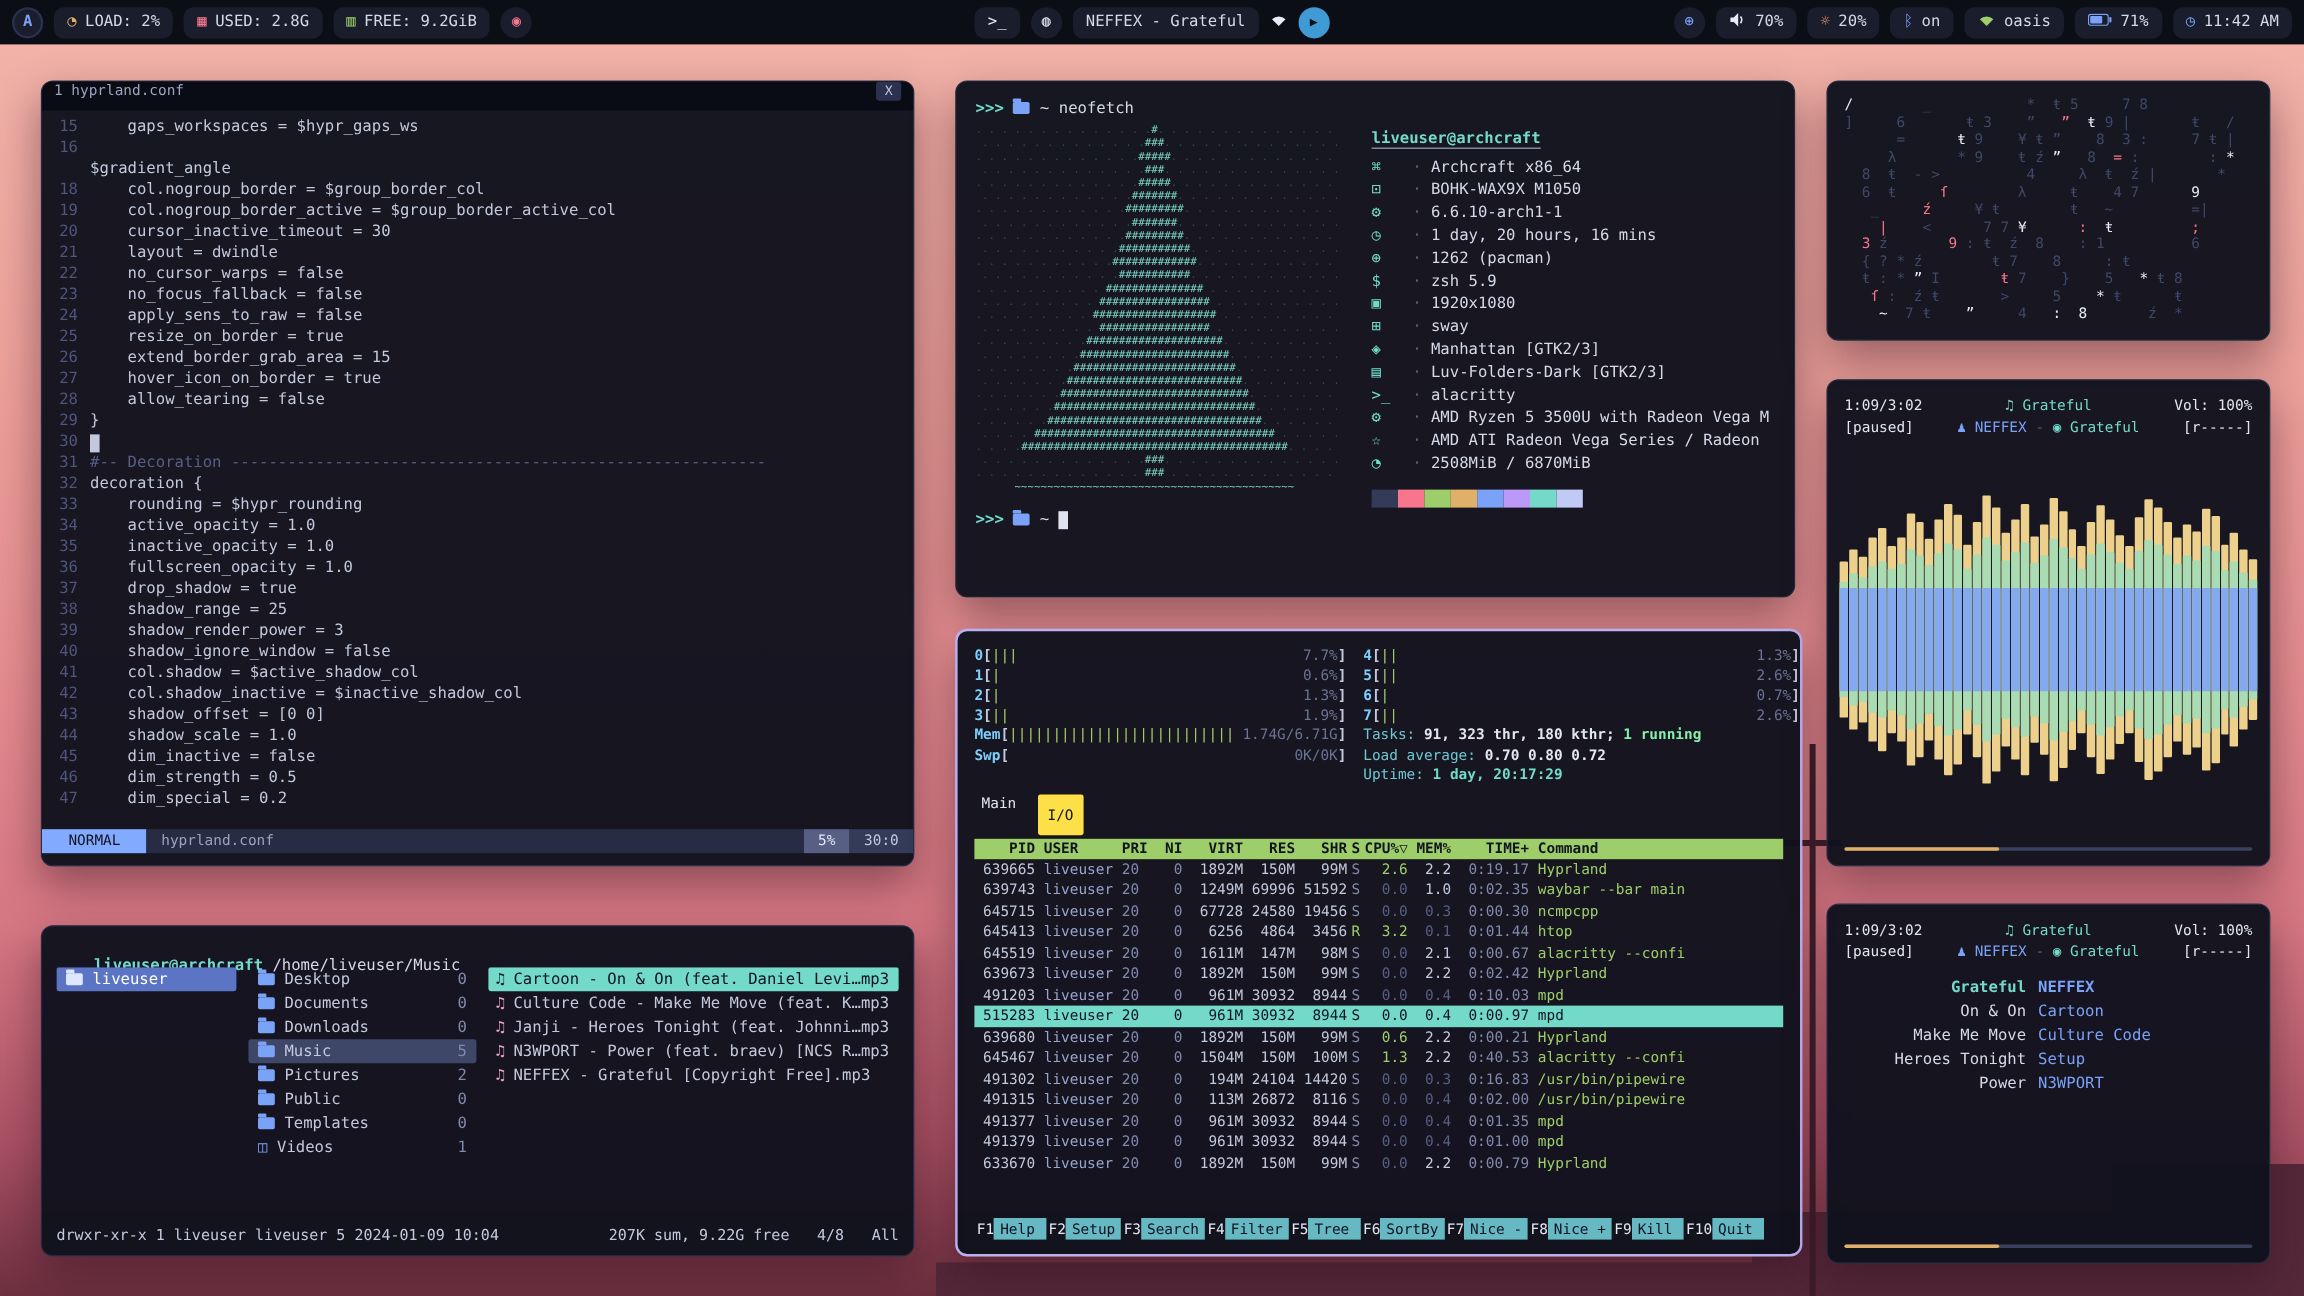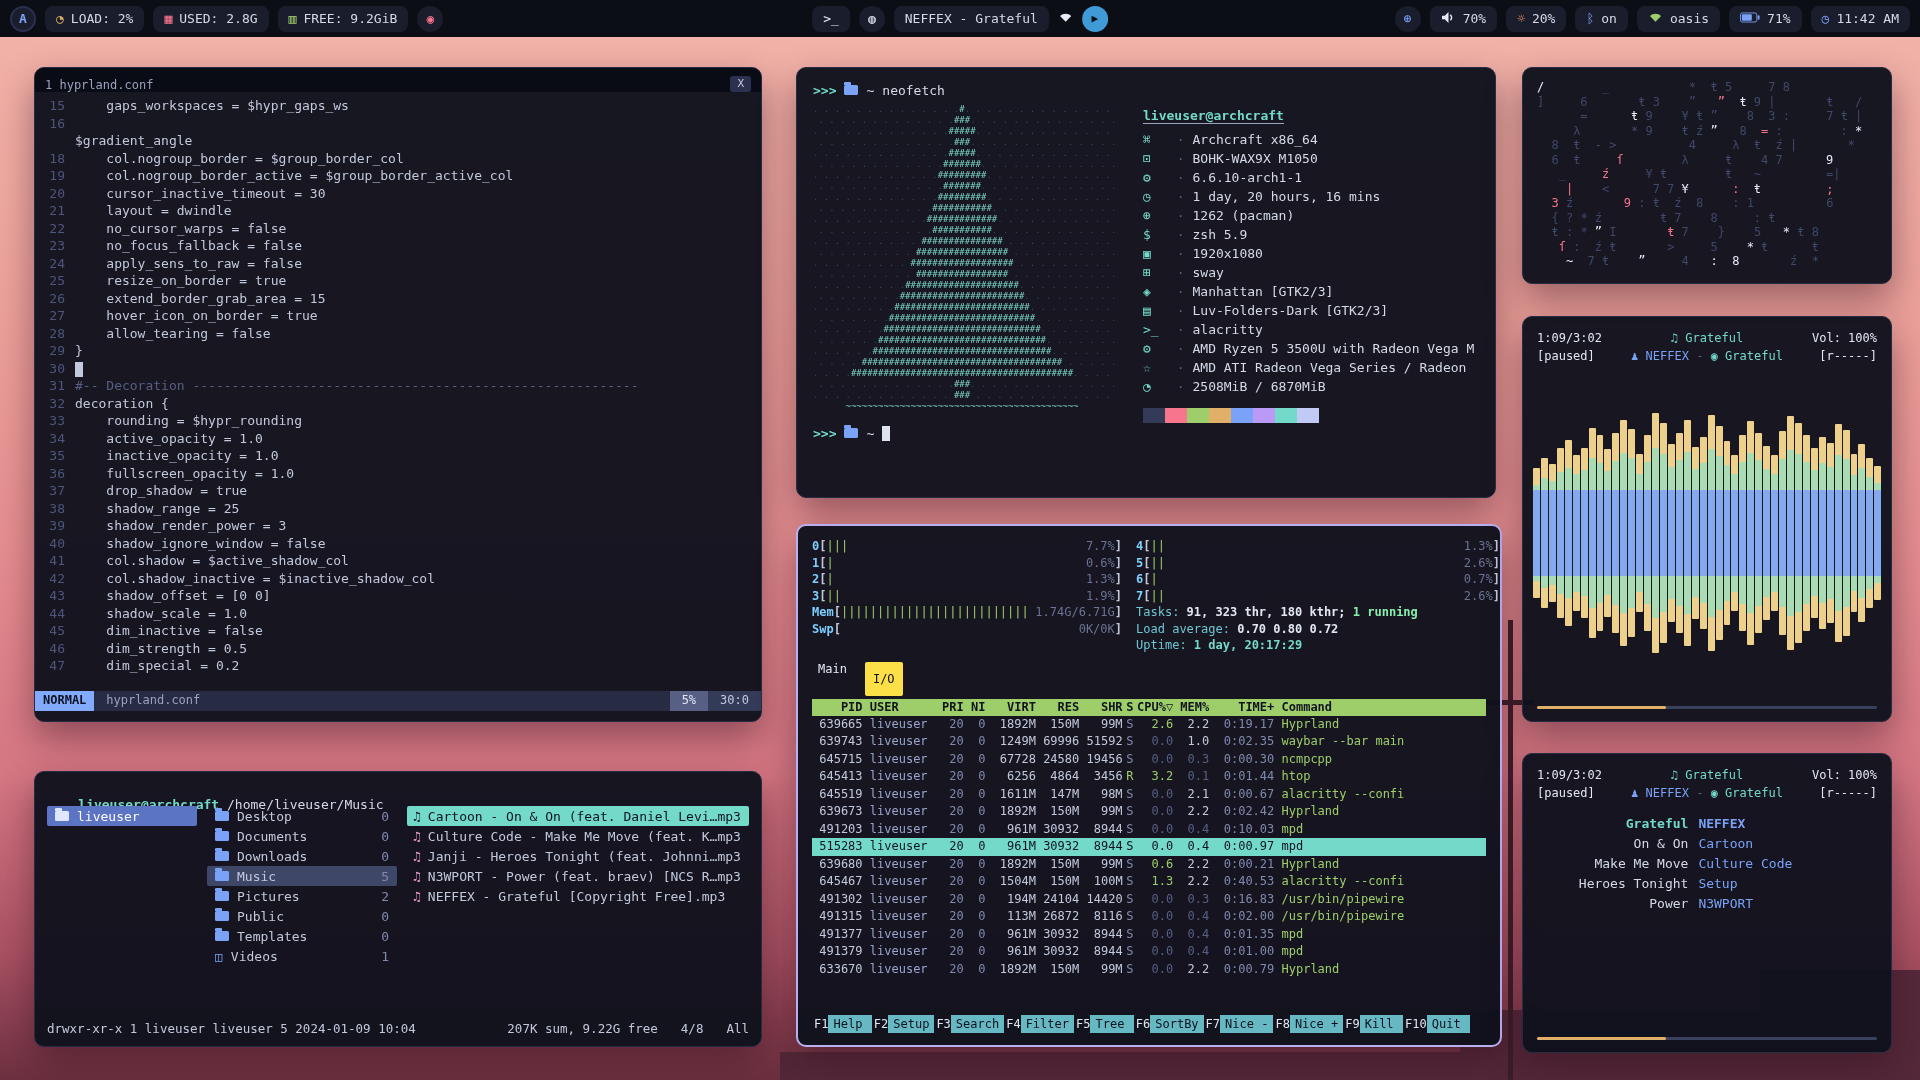--- a/index.html
+++ b/index.html
@@ -18,30 +18,30 @@
 .tb-right{margin-left:auto}
 .pill{background:#1a1d2c;border-radius:8px;height:26px;display:flex;align-items:center;gap:7px;padding:0 11px;color:#d5d9e8}
 .circ{width:26px;height:26px;border-radius:50%;background:#1a1d2c;display:flex;align-items:center;justify-content:center}
 .logo{width:26px;height:26px;border-radius:50%;background:#1a1d2c;border:2px solid #2a3050;color:#7aa2f7;
 font-weight:bold;display:flex;align-items:center;justify-content:center}
 .yellow{color:#e0af68}.pinkc{color:#f7768e}.green{color:#9ece6a}.blue{color:#7aa2f7}.orange{color:#ff9e64}
 .teal{color:#73daca}.white{color:#e8ecf8}.dim{color:#575f85}
 .send{background:#3f9ad6;color:#0c0e16;font-size:11px}
 
 .w-editor{left:34px;top:67px;width:728px;height:655px}
-.ed-title{height:24px;background:#0a0c15;display:flex;align-items:flex-end;padding:0 10px;color:#9aa2bd;font-size:12px}
+.ed-title{height:24px;background:#0a0c15;display:flex;align-items:flex-start;padding:0 10px;color:#9aa2bd;font-size:12px}
 .ed-close{margin-left:auto;background:#2c3150;color:#c3c9dd;padding:0 7px;border-radius:3px;font-size:11px;line-height:16px}
 .ed-body{padding-top:6px;font-size:13px}
 .ed-line{display:flex;height:17.5px;white-space:pre}
 .ed-num{width:30px;text-align:right;margin-right:10px;color:#4e567c;flex:none}
 .ed-text{color:#c3c9dd;white-space:pre}
 .comment .ed-text{color:#575f85}
 .ed-cursor{width:8px;height:15px;background:#c3c9dd;display:inline-block;margin-top:1px}
 .ed-status{position:absolute;left:0;right:0;bottom:10px;height:20px;display:flex;font-size:12px}
-.st-mode{background:#82aaff;color:#0f1220;font-weight:bold;padding:2px 8px}
+.st-mode{background:#82aaff;color:#0f1220;font-weight:normal;padding:2px 22px}
 .st-file{background:#272c44;color:#9aa2bd;padding:2px 12px;flex:1}
 .st-pct{background:#575f85;color:#e2e6f3;padding:2px 12px}
 .st-pos{background:#343b58;color:#c3c9dd;padding:2px 12px}
 
 .w-neofetch{left:796px;top:67px;width:700px;height:431px;padding:12px 16px}
 .term-prompt{display:flex;align-items:center;gap:8px;font-size:13px;height:20px}
 .p-arrows{color:#73daca;font-weight:bold}
 .p-path,.p-cmd{color:#d5d9e8}
 .p-cursor{width:8px;height:15px;background:#dfe3f0;display:inline-block}
 .fico{width:14px;height:10px;background:#7aa2f7;border-radius:1.5px;position:relative;display:inline-block;flex:none}
@@ -71,21 +71,21 @@
 .mfill{flex:1;display:flex;justify-content:space-between;overflow:hidden}
 .mbars{color:#9ece6a;overflow:hidden;white-space:pre}
 .mpct{color:#6a7394}
 .hinfo{white-space:pre}
 .hl{color:#6fc7d4}.hv{color:#e2e6f3;font-weight:bold}.hg{color:#86efac;font-weight:bold}.hu{color:#73daca;font-weight:bold}
 .htop-tabs{margin:8px 0 3px;display:flex;gap:12px;font-size:12px}
 .tab-main{color:#e2e6f3;padding:0 6px}
 .tab-io{background:#fde047;color:#0f1220;padding:10px 8px;border-radius:2px}
 .htop-header{display:flex;background:#9ece6a;color:#11141f;font-size:12px;line-height:17px;font-weight:bold}
 .hc{white-space:pre;overflow:hidden;flex:none}
-.c0{width:7ch;text-align:right}.c1{width:10ch;padding-left:1ch}.c2{width:4ch;text-align:right}
+.c0{width:7ch;text-align:right}.c1{width:10ch;padding-left:1ch}.c2{width:4ch;}
 .c3{width:3ch;text-align:right}.c4{width:7ch;text-align:right}.c5{width:6ch;text-align:right}
 .c6{width:6ch;text-align:right}.c7{width:2ch;text-align:center}.c8{width:5ch;text-align:right}
 .c9{width:5ch;text-align:right}.c10{width:9ch;text-align:right}.c11{flex:1;padding-left:1ch}
 .htop-rows{font-size:12px;line-height:17.5px}
 .prow{display:flex}
 .prow .hc{color:#c3c9dd}
 .prow .c1{color:#9aa5ce}
 .prow .c2,.prow .c3,.prow .c7,.prow .c10{color:#818aad}
 .prow .c11{color:#9ece6a}
 .grn{color:#9ece6a!important}

